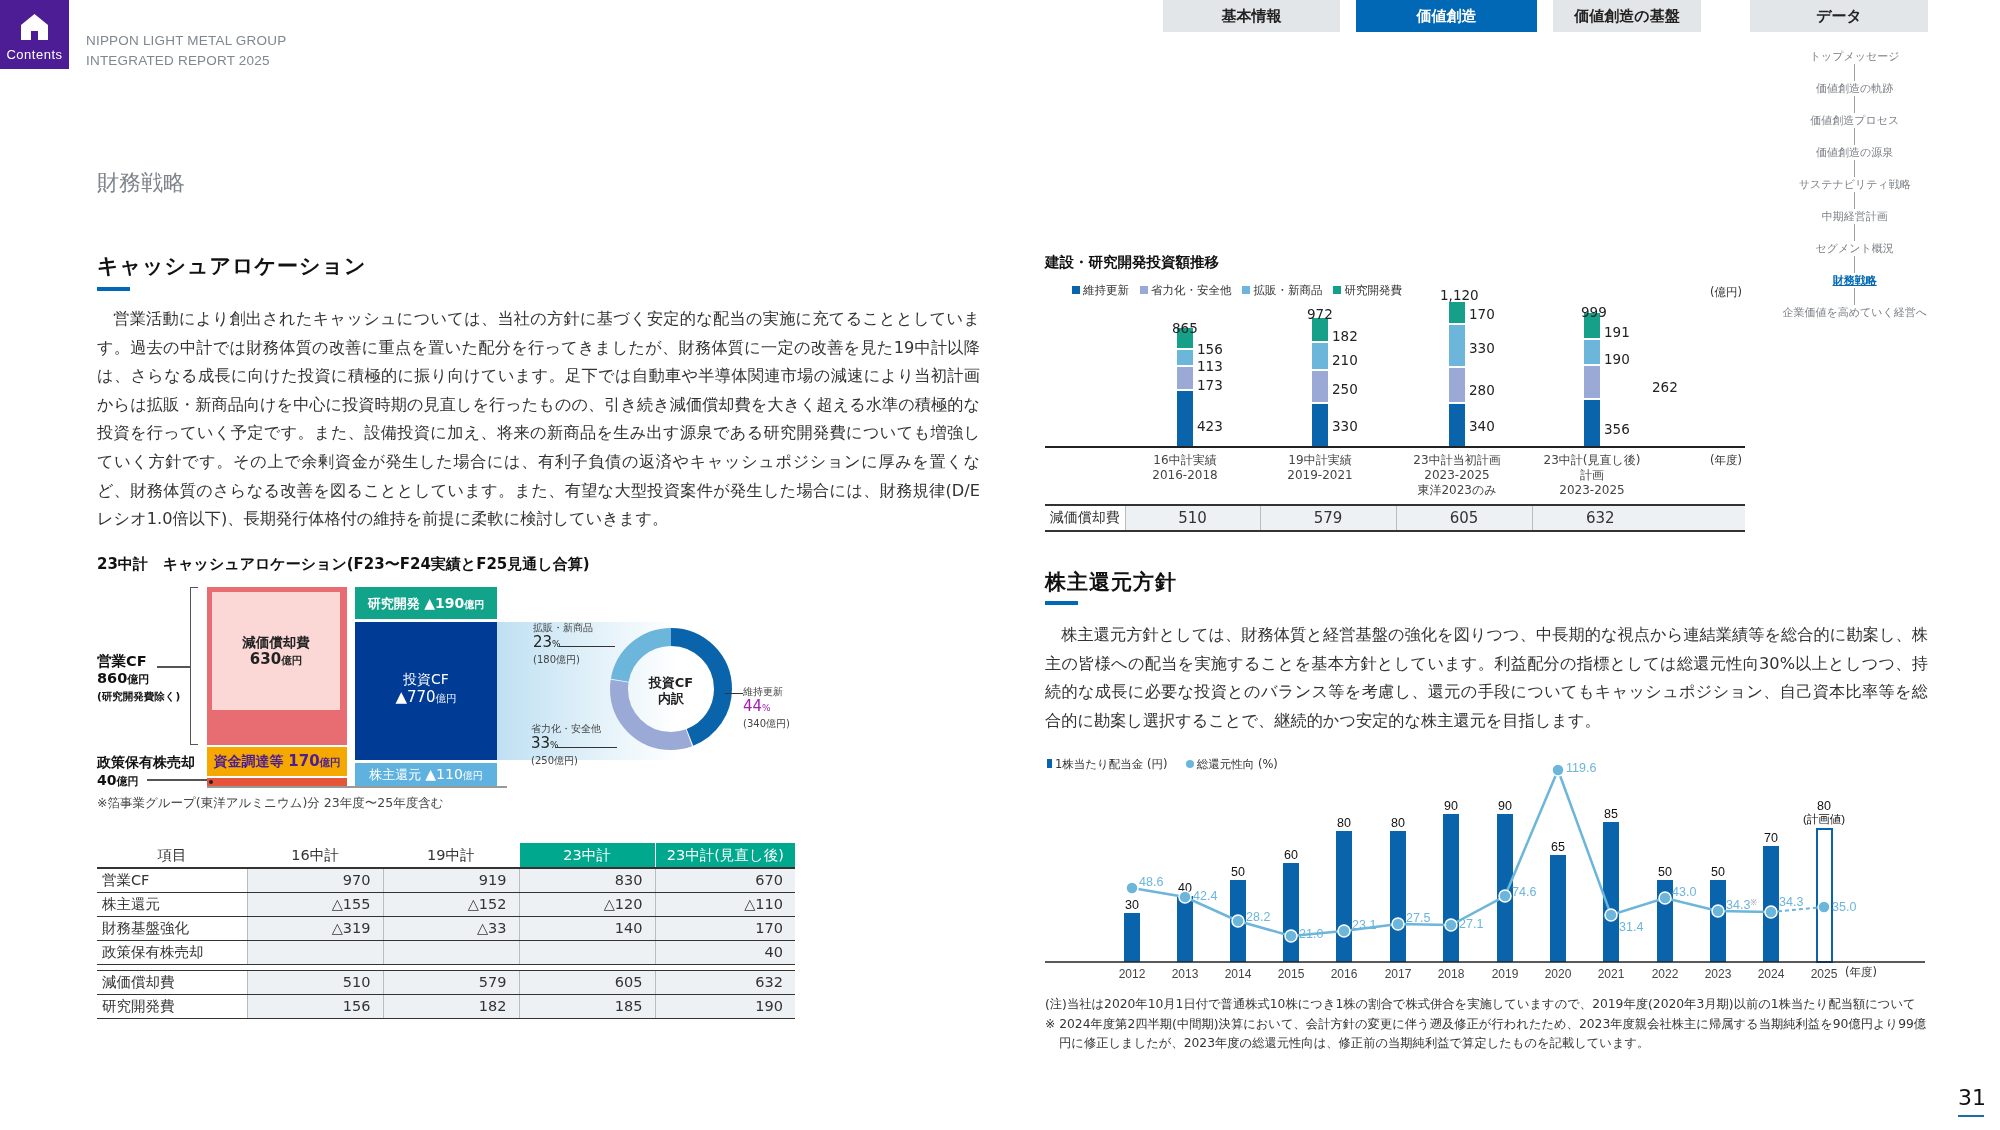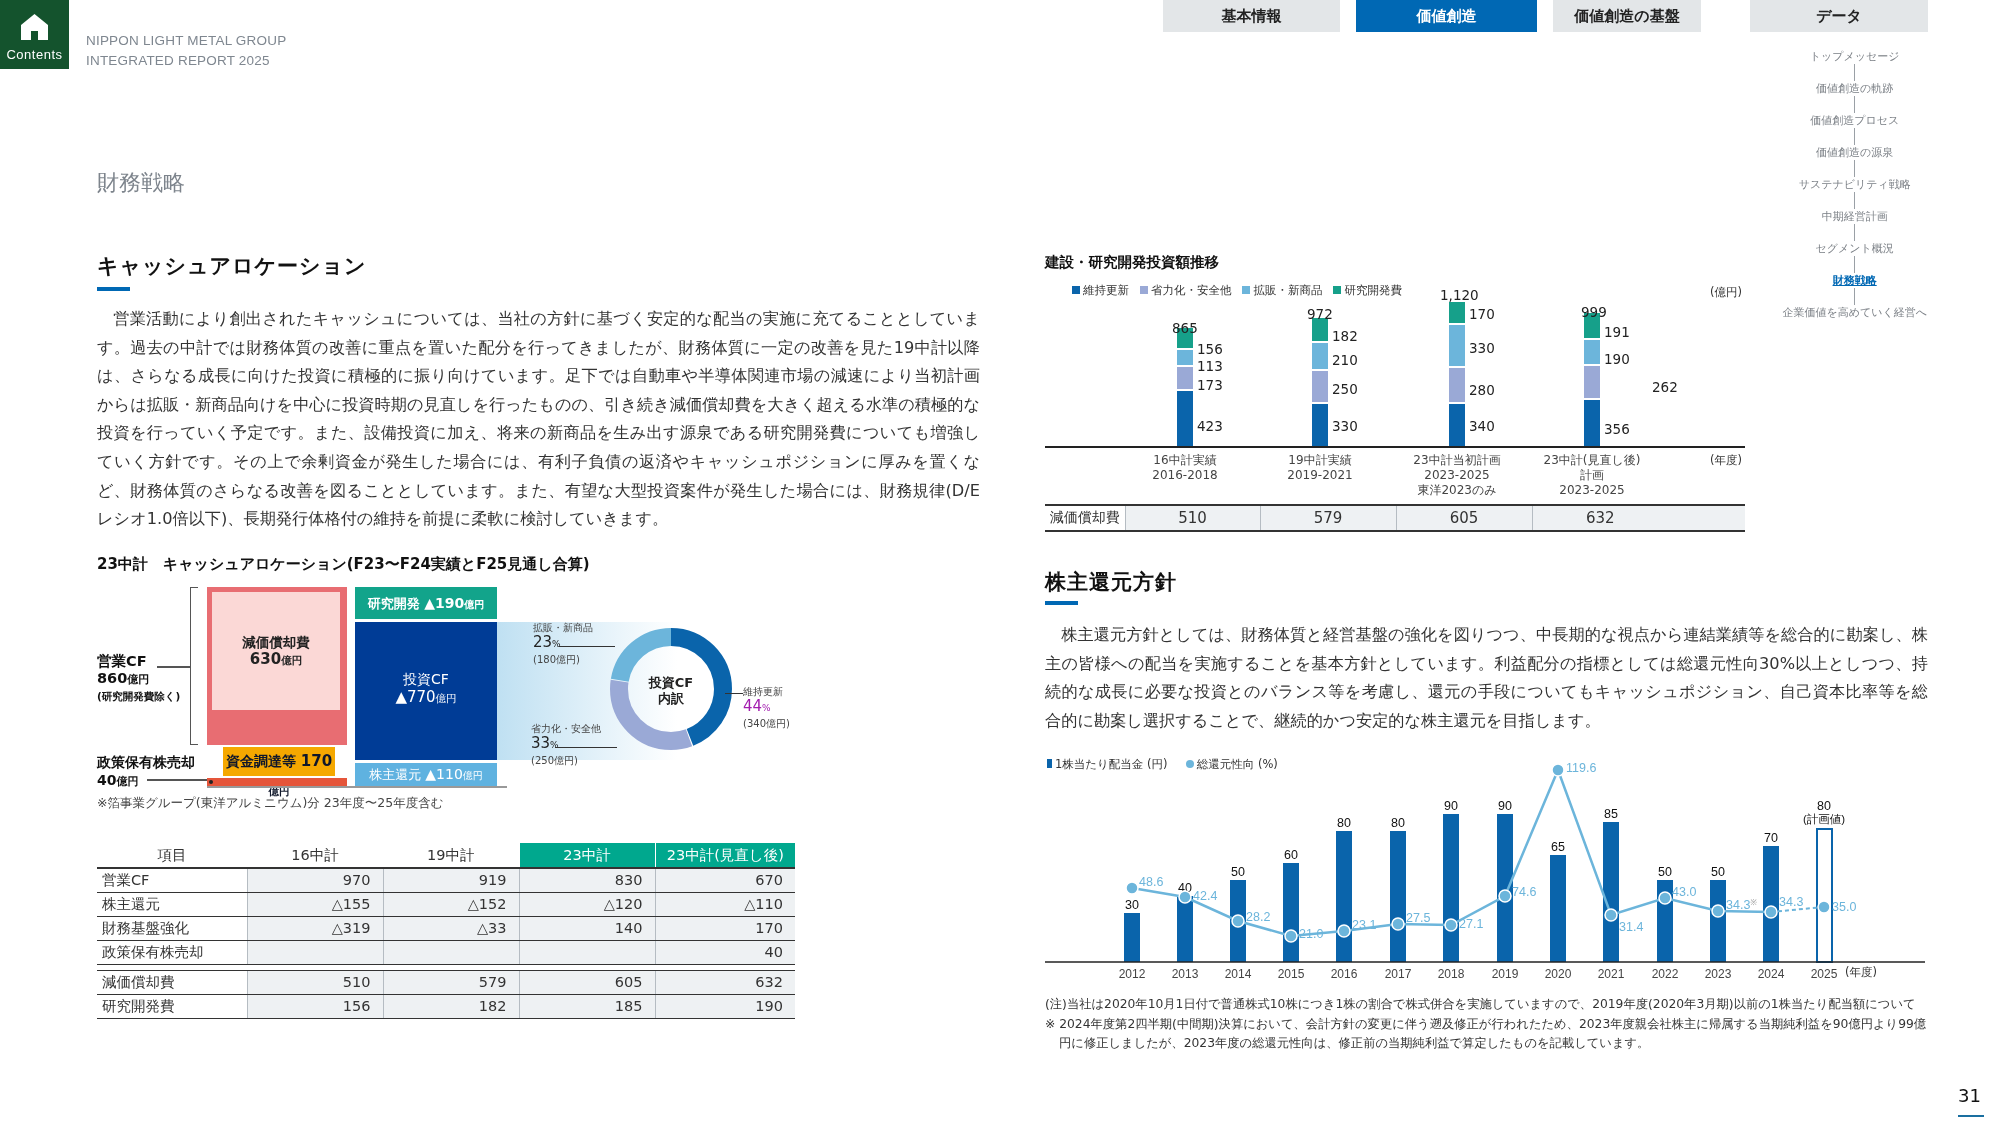--- a/index.html
+++ b/index.html
@@ -1,21 +1,21 @@
 <!DOCTYPE html>
 <html><head>
 <meta charset="utf-8">
 <style>
   * { box-sizing: border-box; margin: 0; padding: 0; }
   html, body { width: 2000px; height: 1130px; background: #ffffff; overflow: hidden; }
   body { position: relative; font-family: "DejaVu Sans", "Liberation Sans", sans-serif; color: #222; }
   .abs { position: absolute; }
 
   
-  .contents-box { left: 0; top: 0; width: 69px; height: 69px; background: #14532d; color: #fff; text-align: center; }
+  .contents-box { left: 0; top: 0; width: 69px; height: 69px; background: #4c1d95; color: #fff; text-align: center; }
   .contents-box .house { position: absolute; left: 21px; top: 14px; width: 27px; height: 26px; }
   .contents-box .lbl { position: absolute; left: 0; right: 0; top: 47px; font-size: 13px; font-family: "Liberation Sans", sans-serif; letter-spacing: 0.5px; }
   .brand { left: 86px; top: 31px; font-size: 13.5px; color: #7f8790; line-height: 20px; font-family: "Liberation Sans", sans-serif; letter-spacing: 0.2px; }
 
   .tab { top: 0; height: 32px; background: #e3e6e8; color: #222; font-size: 15px; text-align: center; line-height: 32px; font-weight: bold; }
   .tab.active { background: #0068b4; color: #fff; }
 
   .navlinks { right: 73px; top: 49px; font-size: 11px; color: #7a7f85; display: flex; align-items: center; white-space: nowrap; flex-direction: column; }
   .navlinks .sep { width: 1px; height: 17px; background: #9aa0a6; margin: 0 8px; }
   .navlinks .cur { color: #0068b4; text-decoration: underline; font-weight: bold; }
@@ -45,21 +45,21 @@
   .small { font-size: 11.5px; color: #333; }
   .seglbl { position: absolute; font-size: 13.5px; color: #222; }
   .xlbl { position: absolute; font-size: 12px; color: #444; text-align: center; line-height: 15px; }
 
   .dep-table { left: 1045px; top: 504px; width: 700px; font-size: 15px; color: #333; }
   .dep-table td { height: 26px; border-top: 2px solid #333; border-bottom: 2px solid #333; background: #eef1f3; text-align: center; border-left: 1px solid #b5bcc2; }
   .dep-table td:first-child { background: #fff; border-left: none; width: 80px; font-size: 14px; }
 
   .footnote { font-size: 12.3px; color: #333; line-height: 19.5px; }
 
-  .page-num { left: 1958px; top: 1085px; font-size: 18px; color: #111; }
+  .page-num { left: 1958px; top: 1085px; font-size: 22px; color: #111; }
   .page-num-bar { left: 1958px; top: 1115px; width: 26px; height: 2px; background: #1a6fa0; }
 </style>
 </head>
 <body>
 
 <div class="abs contents-box">
   <svg class="house" viewBox="0 0 27 26">
     <path d="M13.5 0 L27 11 L27 26 L17 26 L17 17 L10 17 L10 26 L0 26 L0 11 Z" fill="#fff"></path>
   </svg>
   <span class="lbl">Contents</span>
@@ -116,21 +116,21 @@
     <div><span>40</span><span style="font-size:11px;">億円</span></div>
   </div>
   <div class="abs" style="left:50px;top:194px;width:62px;height:1.5px;background:#555;"></div>
 
   <div class="box" style="left:110px;top:2px;width:140px;height:158px;background:#e86d72;">
     <div class="abs" style="left:5px;top:5px;width:128px;height:118px;background:#fbd8d6;color:#222;font-weight:bold;font-size:13.5px;line-height:17px;padding-top:42px;">
       <div>減価償却費</div>
       <div><span style="font-size:15px;">630</span><span style="font-size:10.5px;">億円</span></div>
     </div>
   </div>
-  <div class="box" style="left:110px;top:162px;width:112px;height:29px;background:#f5a800;color:#0f172a;font-weight:bold;font-size:14px;line-height:29px;margin-left:16px;">
+  <div class="box" style="left:110px;top:162px;width:140px;height:29px;background:#f5a800;color:#4c1d95;font-weight:bold;font-size:14px;line-height:29px;">
     <span>資金調達等</span>&nbsp;<span style="font-size:15px;">170</span><span style="font-size:10.5px;">億円</span>
   </div>
   <div class="box" style="left:110px;top:193px;width:140px;height:8px;background:#e5553a;"></div>
   <div class="abs" style="left:112px;top:195px;width:4px;height:4px;border-radius:50%;background:#222;"></div>
 
   <div class="box" style="left:258px;top:2px;width:142px;height:32px;background:#12a48b;font-size:13px;font-weight:bold;line-height:32px;">
     <span>研究開発</span>&nbsp;<span style="font-size:14px;">▲190</span><span style="font-size:10px;">億円</span>
   </div>
   <div class="box" style="left:258px;top:37px;width:142px;height:138px;background:#003c96;font-size:14px;line-height:18px;padding-top:48px;">
     <div>投資CF</div>

